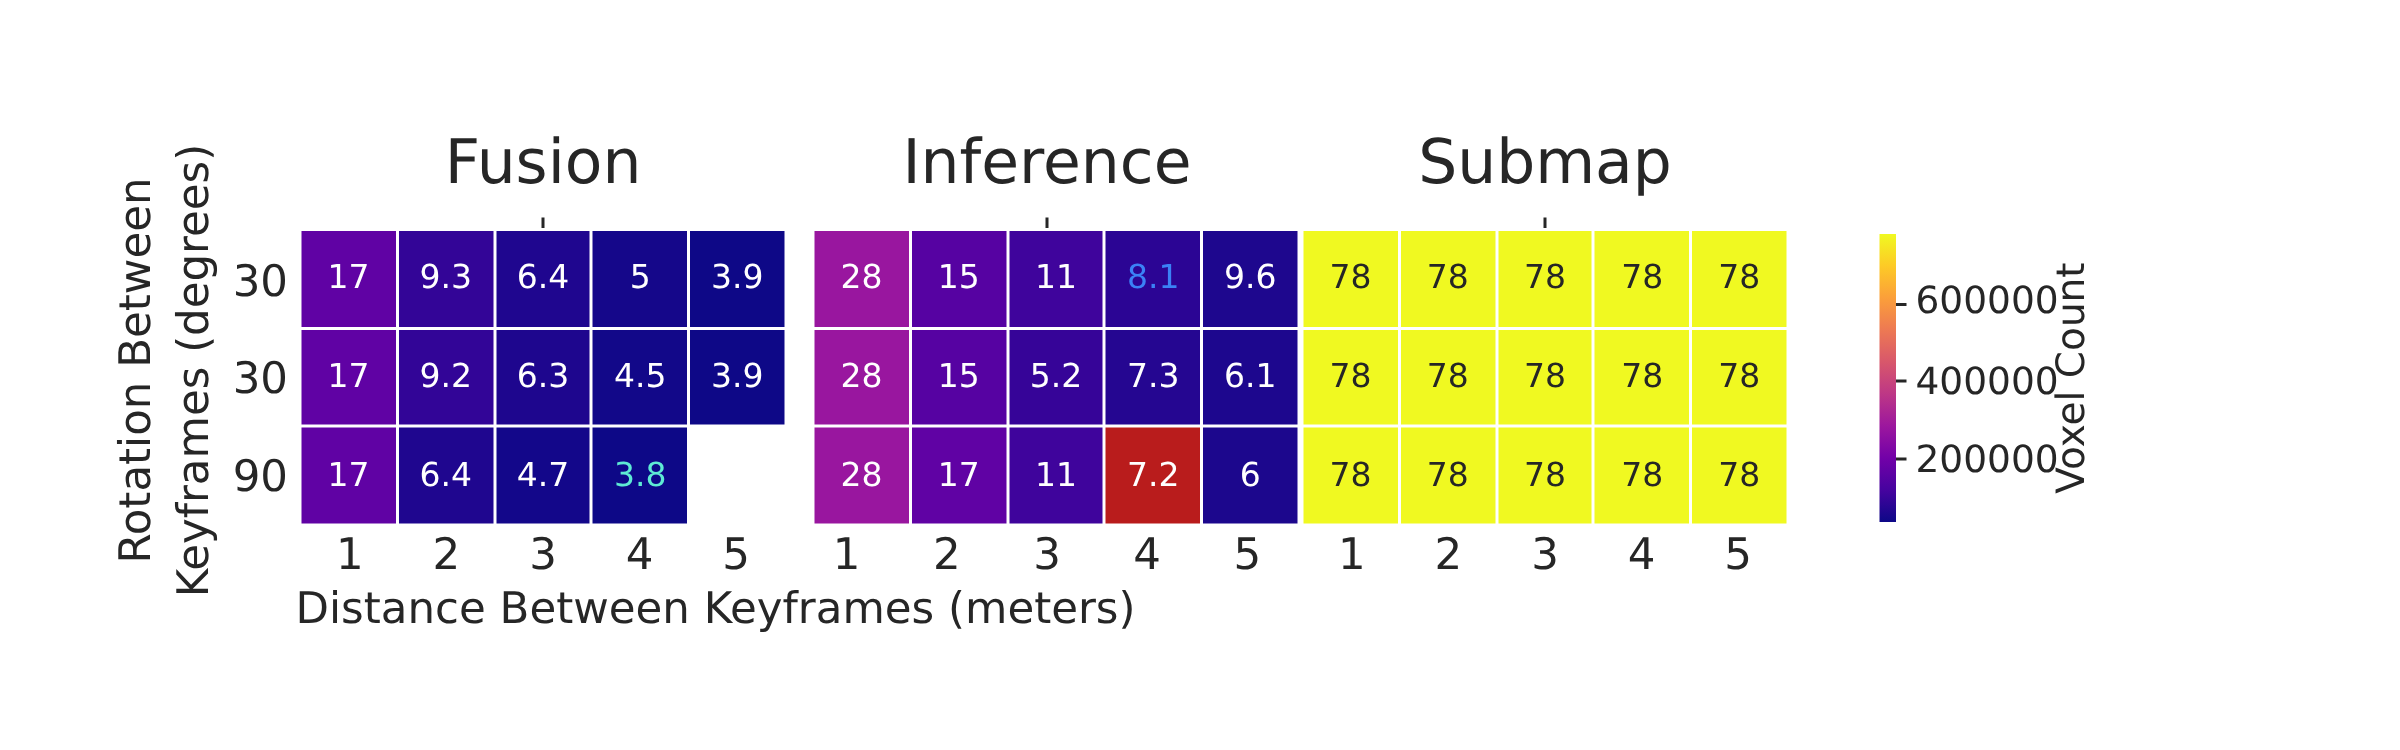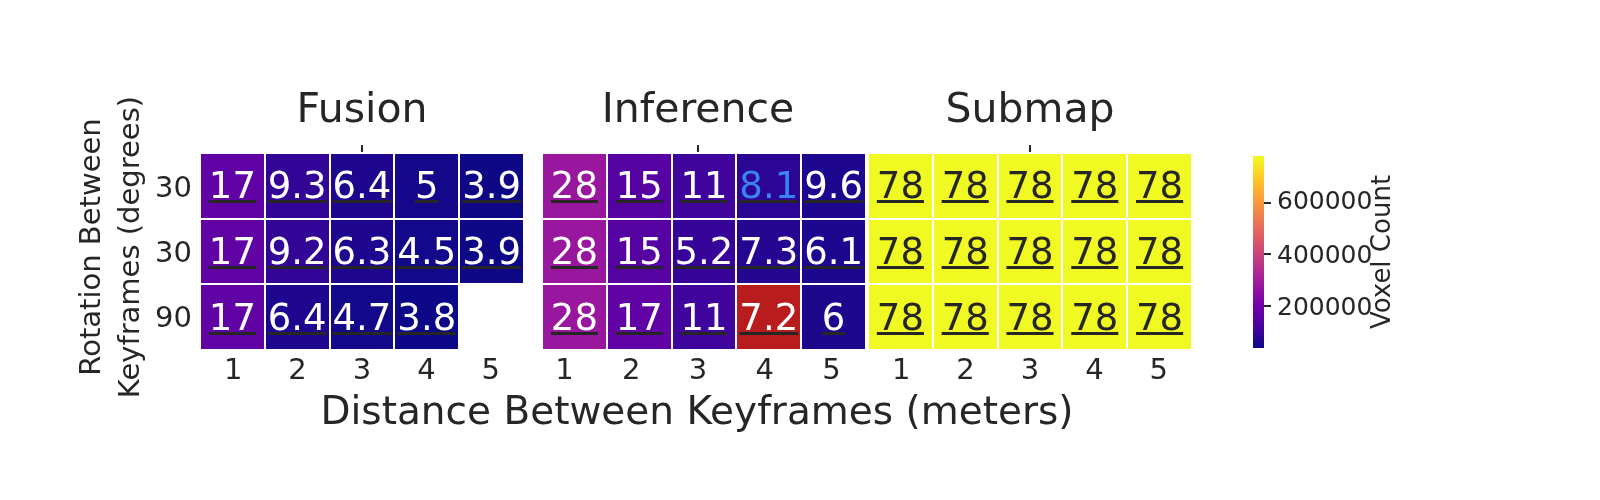--- a/index.html
+++ b/index.html
@@ -15,21 +15,20 @@
     font-family: "DejaVu Sans", "Liberation Sans", sans-serif;
     color: #262626;
     overflow: hidden;
   }
   
   .subplot {
     position: absolute;
     top: 154px;
     width: 322px;
     height: 195px;
-    text-decoration: underline;
   }
   .sp-fusion    { left: 201px; }
   .sp-inference { left: 531px; padding-left: 12px; }
   .sp-submap    { left: 869px; }
   .sp-title {
     position: absolute;
     top: -70px;
     left: 0;
     width: 100%;
     text-align: center;
@@ -52,21 +51,21 @@
     grid-template-rows: repeat(3, 1fr);
     gap: 2px;
     width: 100%;
     height: 100%;
     background: #ffffff;
   }
   .hm-cell {
     display: flex;
     align-items: center;
     justify-content: center;
-    font-size: 37px;
+    font-size: 22px;
   }
   .xticks {
     position: absolute;
     top: 100%;
     left: 0;
     width: 100%;
     margin-top: 5px;
     display: grid;
     grid-template-columns: repeat(5, 1fr);
   }
@@ -92,22 +91,22 @@
     justify-content: flex-end;
     font-size: 29px;
     color: #262626;
   }
   
   .xlabel {
     position: absolute;
     top: 388px;
     left: 197px;
     width: 1000px;
-    text-align: center;
-    font-size: 39px;
+    text-align: left;
+    font-size: 29px;
     color: #262626;
     white-space: nowrap;
   }
   .ylabel {
     position: absolute;
     left: 110px;
     top: 247px;
     transform: translate(-50%, -50%) rotate(-90deg);
     text-align: center;
     font-size: 29px;
@@ -178,21 +177,21 @@
         <div class="hm-cell" style="background: rgb(21, 7, 138); color: rgb(255, 255, 255);">5</div>
         <div class="hm-cell" style="background: rgb(14, 8, 135); color: rgb(255, 255, 255);">3.9</div>
         <div class="hm-cell" style="background: rgb(96, 2, 164); color: rgb(255, 255, 255);">17</div>
         <div class="hm-cell" style="background: rgb(50, 5, 151); color: rgb(255, 255, 255);">9.2</div>
         <div class="hm-cell" style="background: rgb(30, 6, 142); color: rgb(255, 255, 255);">6.3</div>
         <div class="hm-cell" style="background: rgb(18, 8, 137); color: rgb(255, 255, 255);">4.5</div>
         <div class="hm-cell" style="background: rgb(14, 8, 135); color: rgb(255, 255, 255);">3.9</div>
         <div class="hm-cell" style="background: rgb(96, 2, 164); color: rgb(255, 255, 255);">17</div>
         <div class="hm-cell" style="background: rgb(31, 6, 143); color: rgb(255, 255, 255);">6.4</div>
         <div class="hm-cell" style="background: rgb(19, 7, 138); color: rgb(255, 255, 255);">4.7</div>
-        <div class="hm-cell" style="background: rgb(13, 8, 135); color: #ffffff;">3.8</div>
+        <div class="hm-cell" style="background: rgb(13, 8, 135); color: #5eead4;">3.8</div>
       </div>
     <div class="xticks">
         <div class="xtick">1</div>
         <div class="xtick">2</div>
         <div class="xtick">3</div>
         <div class="xtick">4</div>
         <div class="xtick">5</div>
       </div>
   </div>
 

